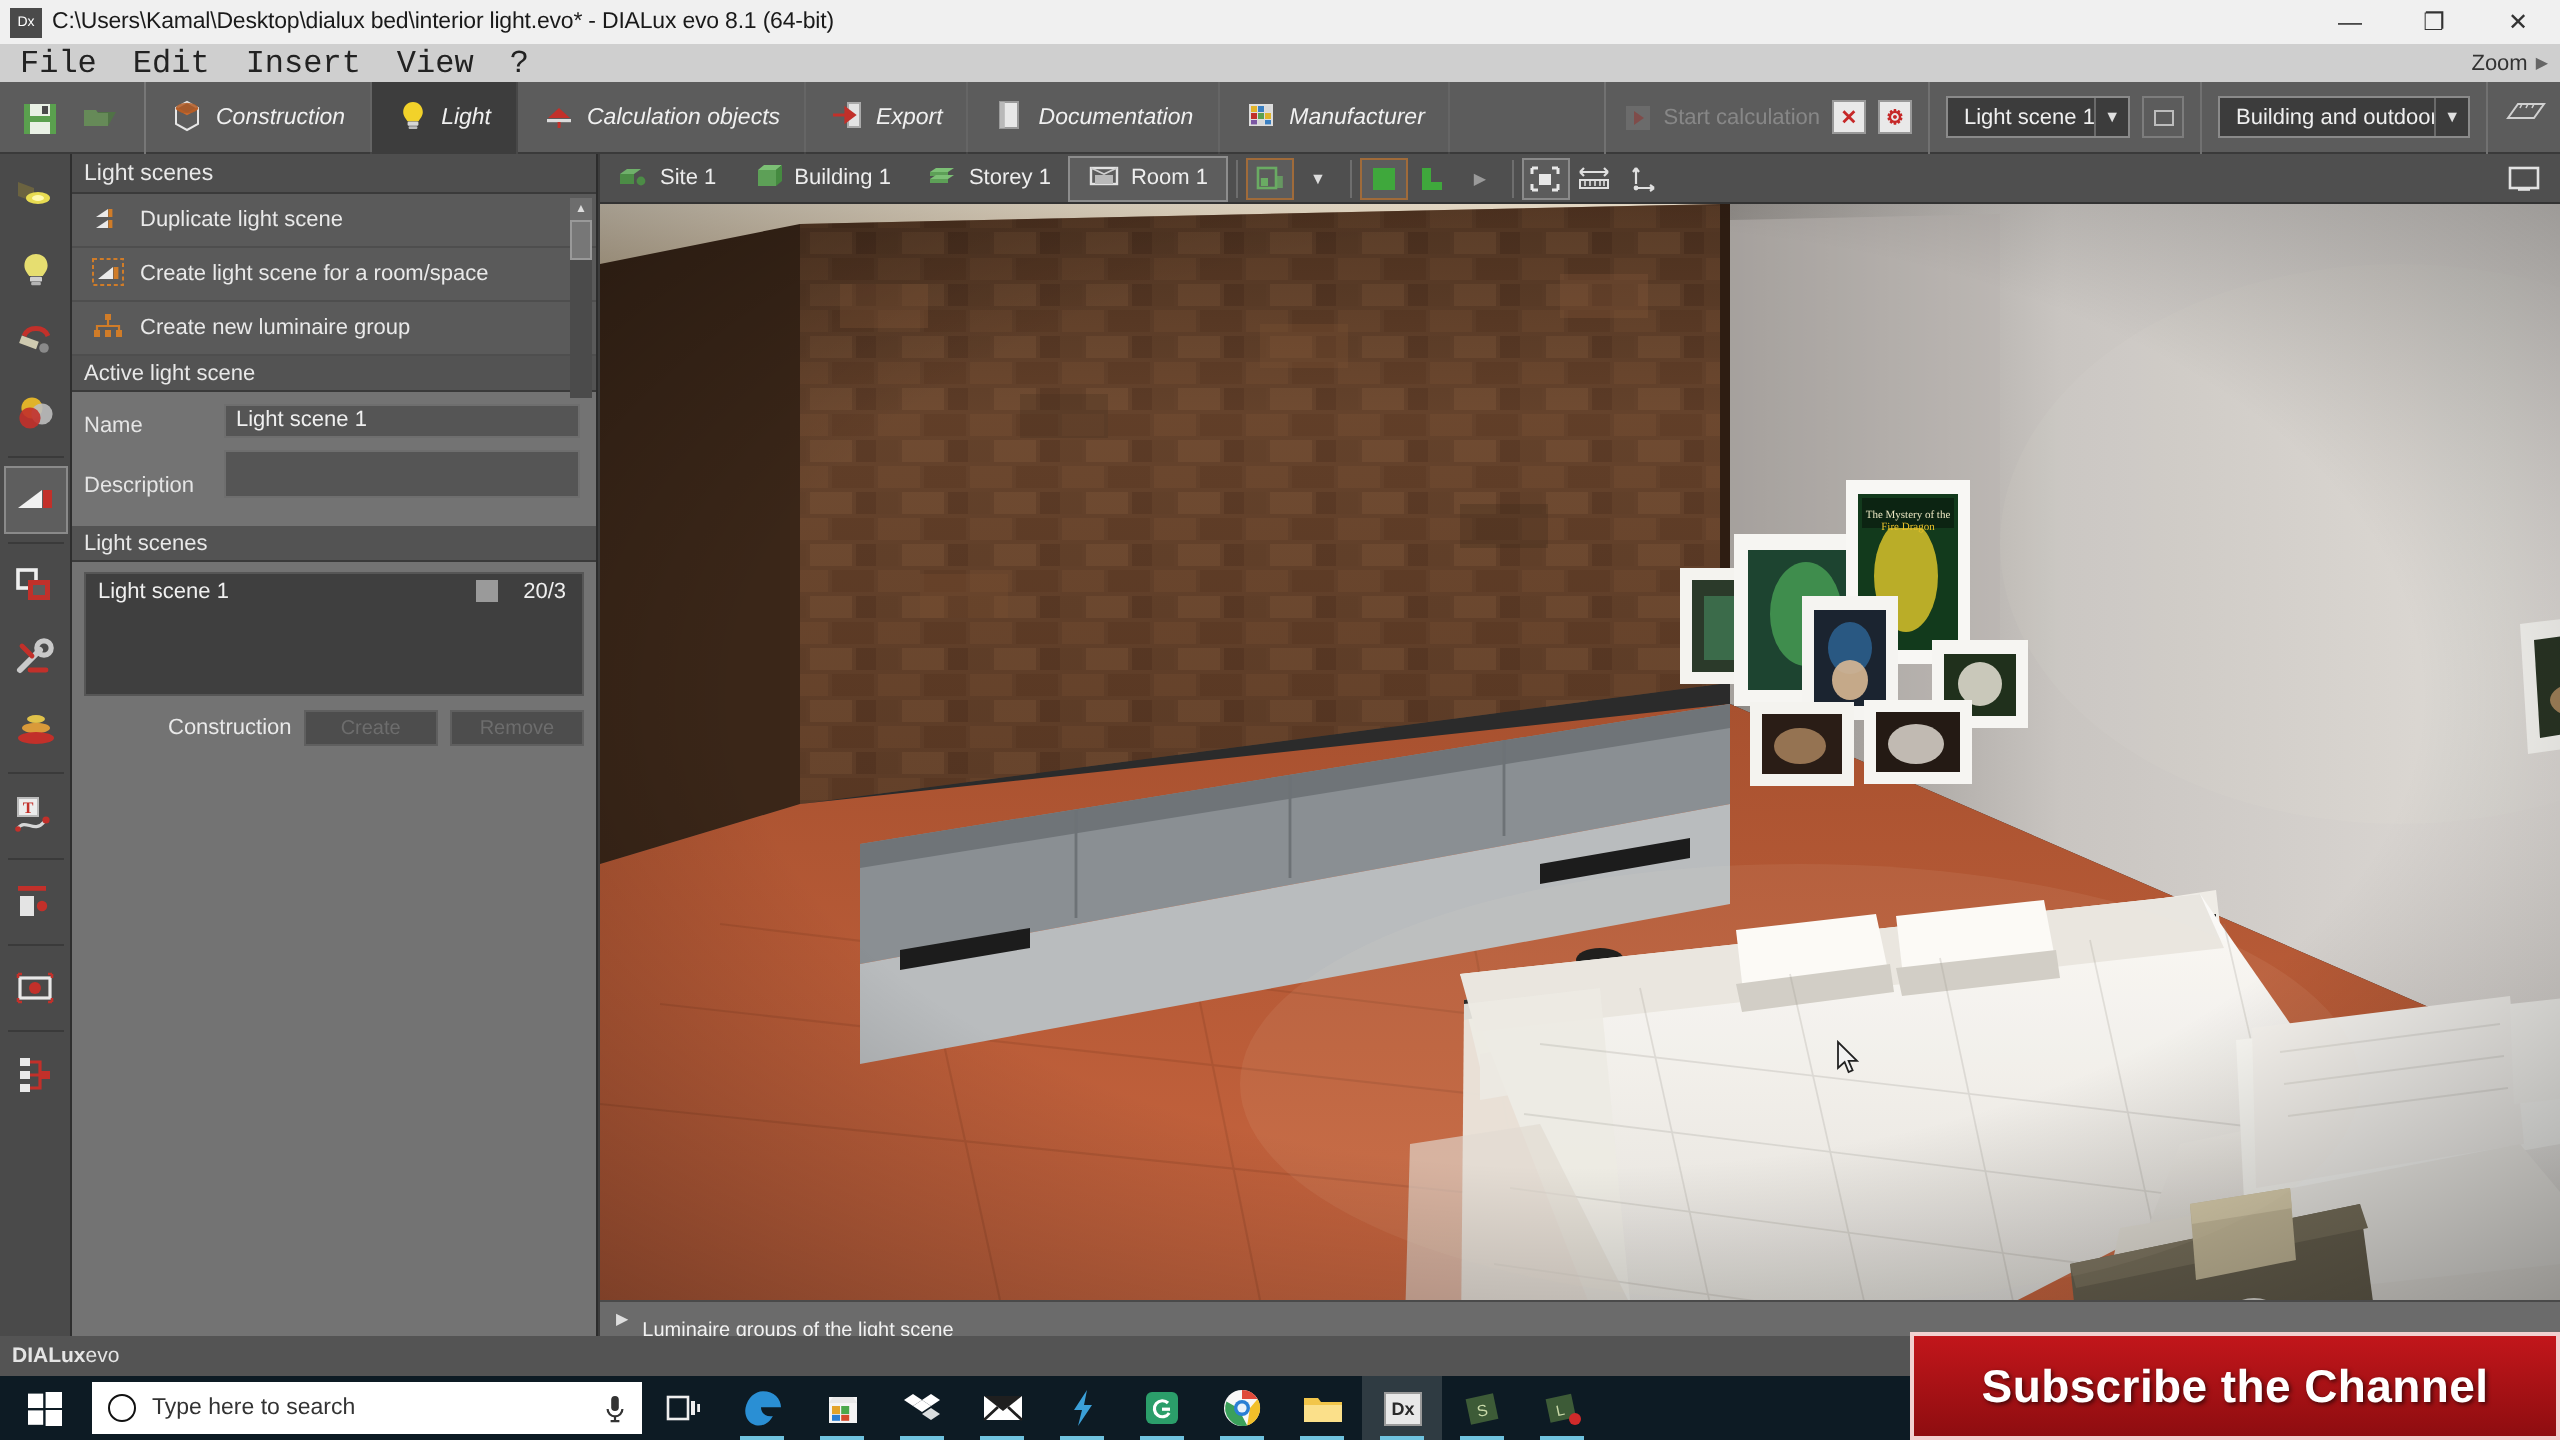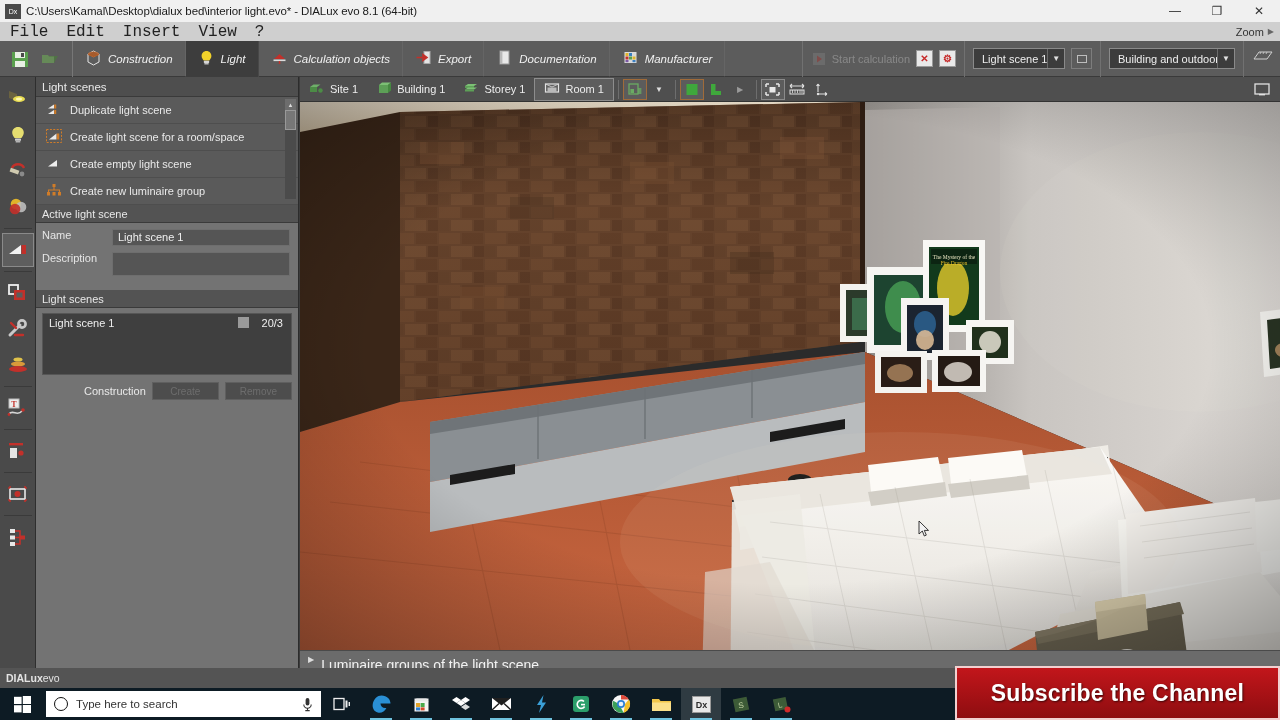--- a/index.html
+++ b/index.html
@@ -128,21 +128,21 @@
     position: absolute; right: 2px; top: 2px; width: 11px; height: 100px;
     background: #4b4b4b;
   }
   .scroll-thumb { width: 11px; height: 20px; background: #777; border: 1px solid #999; }
   .scroll-up {
     width: 11px; height: 11px; background: #6d6d6d; color: #ddd;
     font-size: 6px; display: flex; align-items: center; justify-content: center;
   }
 
   .form { padding: 6px 8px 8px 6px; }
-  .frow { display: flex; align-items: flex-start; margin-bottom: 6px; }
+  .frow { display: flex; align-items: flex-end; margin-bottom: 6px; }
   .flabel { width: 70px; font-size: 11px; color: #e5e5e5; }
   .finput {
     flex: 1; height: 17px; background: #555; border: 1px solid #6e6e6e;
     font-size: 11px; color: #efefef; padding: 0 5px; line-height: 15px;
     font-family: "Liberation Sans", sans-serif;
   }
   .finput.tall { height: 24px; }
   .checkrow { display: flex; align-items: center; gap: 6px; padding-left: 76px; }
   .chkbox {
     width: 11px; height: 11px; background: #d8d8d8; border: 1px solid #8a8a8a;
@@ -202,21 +202,21 @@
     position: relative; width: 980px; height: 548px; overflow: hidden;
     background: #2b2b2b;
   }
   .vp-canvas { position: absolute; inset: 0; }
 
   .vstatus {
     height: 18px; background: #6b6b6b; display: flex; align-items: center;
     gap: 7px; padding-left: 8px; border-top: 1px solid #4a4a4a;
   }
   .vstatus .tri { font-size: 8px; color: #ddd; }
-  .vstatus .txt { font-size: 14px; color: #f2f2f2; margin-top: 11px; }
+  .vstatus .txt { font-size: 10px; color: #f2f2f2; margin-top: 11px; }
 
   
   .statusbar {
     position: absolute; top: 668px; left: 0; width: 1280px; height: 20px;
     background: #545454; display: flex; align-items: center; padding-left: 6px;
   }
   .statusbar .brand { font-size: 10.5px; color: #e4e4e4; }
   .statusbar .brand b { font-weight: bold; }
 
   
@@ -530,28 +530,20 @@
       </div>
       <div class="action-row">
         <span>
           <svg width="16" height="14" viewBox="0 0 16 14">
             <rect x="0.5" y="0.5" width="15" height="13" fill="none" stroke="#d07c28" stroke-width="1" stroke-dasharray="2 1.4"></rect>
             <path d="M3 10.5 L10.5 4.5 L10.5 10.5 Z" fill="#eaeaea"></path>
             <rect x="10.8" y="4.5" width="2.4" height="6" fill="#d07c28"></rect>
           </svg>
         </span>
         <span>Create light scene for a room/space</span>
-      </div>
-      <div class="action-row">
-        <span>
-          <svg width="16" height="14" viewBox="0 0 16 14">
-            <path d="M2 10.5 L11 4 L11 10.5 Z" fill="#ededed"></path>
-          </svg>
-        </span>
-        <span>Create empty light scene</span>
       </div>
       <div class="action-row">
         <span>
           <svg width="16" height="14" viewBox="0 0 16 14">
             <rect x="6.5" y="1" width="3" height="3" fill="#d07c28"></rect>
             <rect x="1" y="9" width="3" height="3.5" fill="#d07c28"></rect>
             <rect x="6.5" y="9" width="3" height="3.5" fill="#d07c28"></rect>
             <rect x="12" y="9" width="3" height="3.5" fill="#d07c28"></rect>
             <path d="M8 4 L8 7 M2.5 9 L2.5 7 L13.5 7 L13.5 9" fill="none" stroke="#d07c28" stroke-width="1.1"></path>
           </svg>

